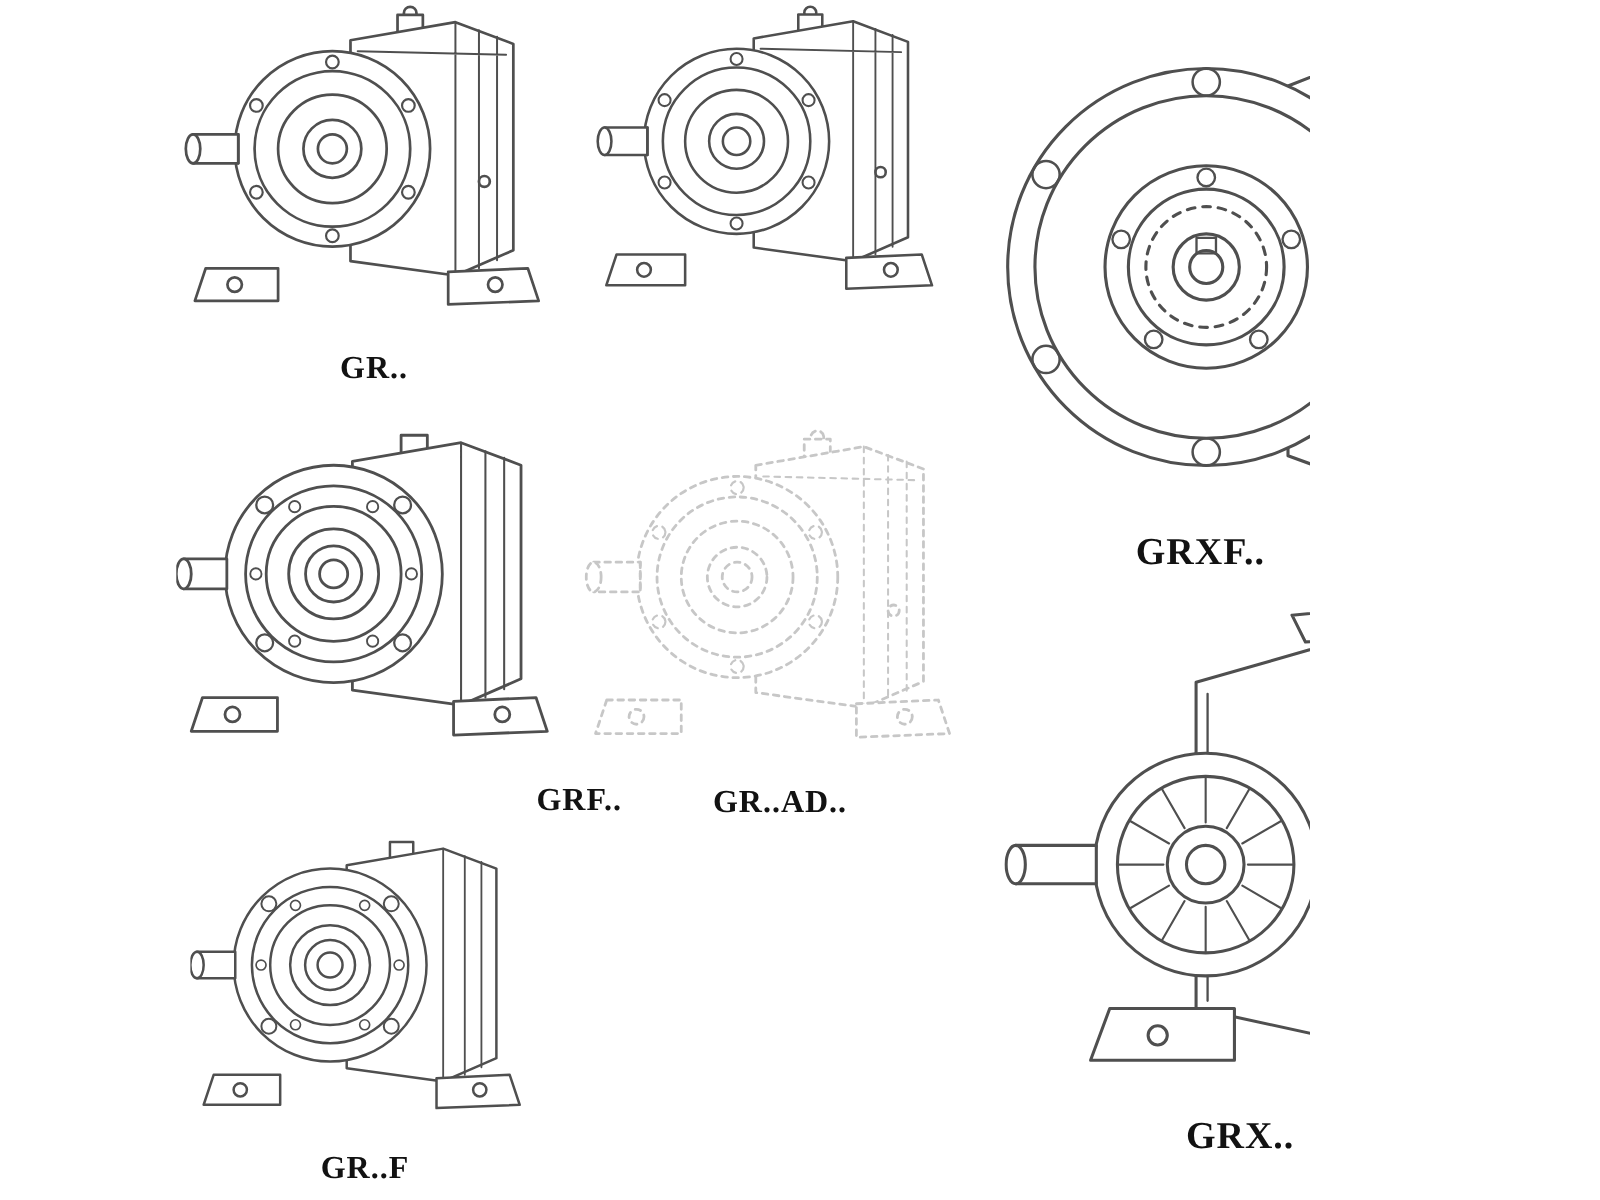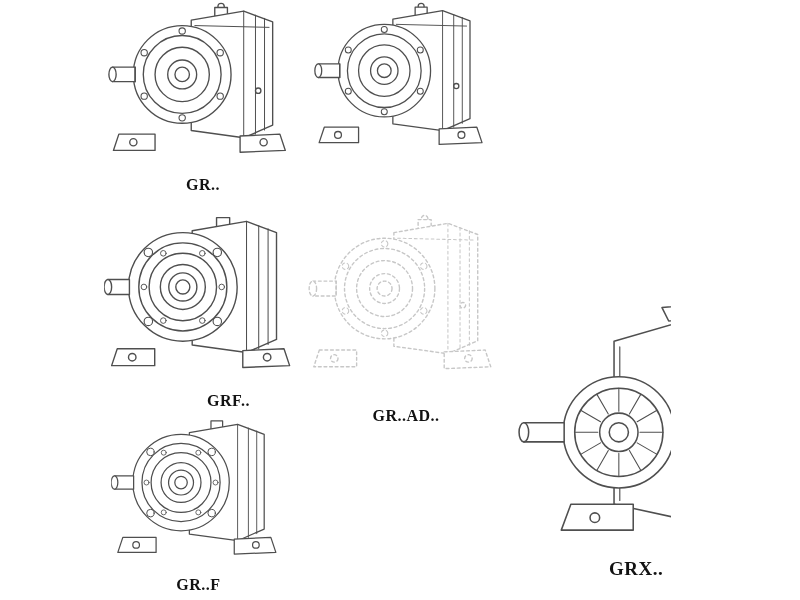--- a/index.html
+++ b/index.html
@@ -6,21 +6,21 @@
   :root{
     --line-solid:#4f4f4f;
     --line-ghost:#c7c7c7;
     --label-color:#121212;
     --page-bg:#ffffff;
   }
   html,body{ width:800px; height:600px; background:var(--page-bg); }
   body{ font-family:"Liberation Serif","DejaVu Serif",serif; }
   .canvas{
     position:relative; width:655px; height:600px;
-    background:var(--page-bg); overflow:hidden;margin-left:16px;
+    background:var(--page-bg); overflow:hidden;
   }
   .fig{
     position:absolute; display:flex; flex-direction:column; align-items:center;
   }
   .fig svg{ display:block; color:var(--line-solid); }
   .fig svg.ghost{ color:var(--line-ghost); stroke-dasharray:3,3; }
   .lbl{
     font-weight:bold; font-size:16px; letter-spacing:.5px;
     color:var(--label-color); text-align:center; width:100%;
     line-height:22px; white-space:nowrap;
@@ -159,29 +159,35 @@
       </svg>
     <figcaption class="lbl">GR..</figcaption>
   </figure>
 
   <figure class="fig" style="left:298px; top:2px; width:180px;">
     <svg viewBox="0 0 210 190" width="180" height="163">
         <use href="#sym-foot"></use>
       </svg>
   </figure>
 
+  <figure class="fig" style="left:498px; top:2px; width:292px;">
+    <svg viewBox="0 0 300 270" width="292" height="263">
+        <use href="#sym-grxf"></use>
+      </svg>
+    <figcaption class="lbl lbl-big lbl-narrow">GRXF..</figcaption>
+  </figure>
 
   <figure class="fig" style="left:88px; top:212px; width:197px;">
     <svg viewBox="0 0 210 190" width="197" height="178">
         <use href="#sym-flange"></use>
       </svg>
-    <figcaption class="lbl" style="transform:translateX(26px);">GRF..</figcaption>
-  </figure>
-
-  <figure class="fig" style="left:292px; top:214px; width:196px;gap:14px;">
+    <figcaption class="lbl" style="transform:translateX(26px);text-align:right;">GRF..</figcaption>
+  </figure>
+
+  <figure class="fig" style="left:292px; top:214px; width:196px;">
     <svg class="ghost" viewBox="0 0 210 190" width="196" height="177">
         <use href="#sym-foot"></use>
       </svg>
     <figcaption class="lbl">GR..AD..</figcaption>
   </figure>
 
   <figure class="fig" style="left:95px; top:416px; width:175px;">
     <svg viewBox="0 0 210 190" width="175" height="158">
         <use href="#sym-flange"></use>
       </svg>

